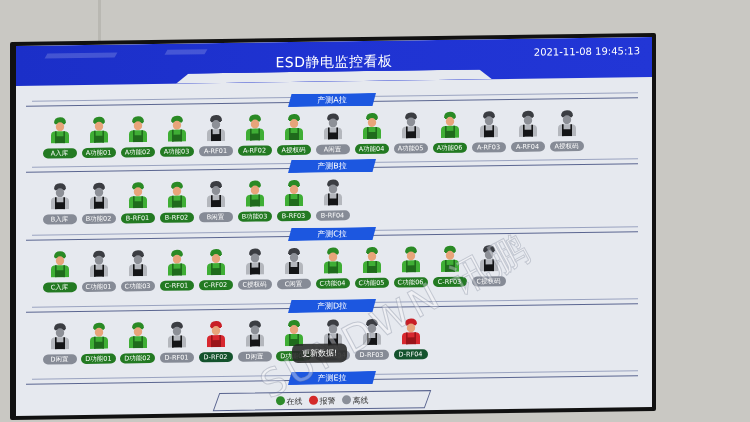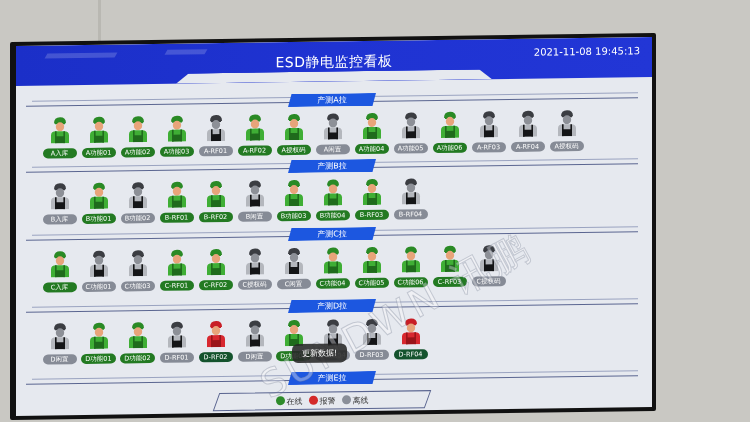--- a/index.html
+++ b/index.html
@@ -233,32 +233,20 @@
     <ellipse cx="11" cy="11.5" rx="4.2" ry="4.5" fill="#8d9097"></ellipse>
     <path d="M2 28 L2 20 Q2 16 7 16 L15 16 Q20 16 20 20 L20 28 Z" fill="#b4b7bd"></path>
     <rect x="6" y="16" width="1.6" height="12" fill="#141517"></rect>
     <rect x="14.4" y="16" width="1.6" height="12" fill="#141517"></rect>
     <rect x="6" y="21" width="10" height="7" fill="#141517"></rect>
   </svg></span>
       <div class="badge offline">B入库</div>
             </div>
             <div class="worker">
               <span><svg class="fig" viewBox="0 0 22 28" xmlns="http://www.w3.org/2000/svg">
-    <path d="M5 8 Q5 2 11 2 Q17 2 17 8 Z" fill="#2a8a25"></path>
-    <rect x="6" y="7" width="10" height="2" fill="#2a8a25"></rect>
-    <ellipse cx="11" cy="11.5" rx="4.2" ry="4.5" fill="#e8a47a"></ellipse>
-    <path d="M2 28 L2 20 Q2 16 7 16 L15 16 Q20 16 20 20 L20 28 Z" fill="#3fae35"></path>
-    <rect x="6" y="16" width="1.6" height="12" fill="#1f6b1c"></rect>
-    <rect x="14.4" y="16" width="1.6" height="12" fill="#1f6b1c"></rect>
-    <rect x="6" y="21" width="10" height="7" fill="#1f6b1c"></rect>
-  </svg></span>
-      <div class="badge online">B功能01</div>
-            </div>
-            <div class="worker">
-              <span><svg class="fig" viewBox="0 0 22 28" xmlns="http://www.w3.org/2000/svg">
     <path d="M5 8 Q5 2 11 2 Q17 2 17 8 Z" fill="#3b3d42"></path>
     <rect x="6" y="7" width="10" height="2" fill="#3b3d42"></rect>
     <ellipse cx="11" cy="11.5" rx="4.2" ry="4.5" fill="#8d9097"></ellipse>
     <path d="M2 28 L2 20 Q2 16 7 16 L15 16 Q20 16 20 20 L20 28 Z" fill="#b4b7bd"></path>
     <rect x="6" y="16" width="1.6" height="12" fill="#141517"></rect>
     <rect x="14.4" y="16" width="1.6" height="12" fill="#141517"></rect>
     <rect x="6" y="21" width="10" height="7" fill="#141517"></rect>
   </svg></span>
       <div class="badge offline">B功能02</div>
             </div>
@@ -302,32 +290,20 @@
               <span><svg class="fig" viewBox="0 0 22 28" xmlns="http://www.w3.org/2000/svg">
     <path d="M5 8 Q5 2 11 2 Q17 2 17 8 Z" fill="#2a8a25"></path>
     <rect x="6" y="7" width="10" height="2" fill="#2a8a25"></rect>
     <ellipse cx="11" cy="11.5" rx="4.2" ry="4.5" fill="#e8a47a"></ellipse>
     <path d="M2 28 L2 20 Q2 16 7 16 L15 16 Q20 16 20 20 L20 28 Z" fill="#3fae35"></path>
     <rect x="6" y="16" width="1.6" height="12" fill="#1f6b1c"></rect>
     <rect x="14.4" y="16" width="1.6" height="12" fill="#1f6b1c"></rect>
     <rect x="6" y="21" width="10" height="7" fill="#1f6b1c"></rect>
   </svg></span>
       <div class="badge online">B功能03</div>
-            </div>
-            <div class="worker">
-              <span><svg class="fig" viewBox="0 0 22 28" xmlns="http://www.w3.org/2000/svg">
-    <path d="M5 8 Q5 2 11 2 Q17 2 17 8 Z" fill="#2a8a25"></path>
-    <rect x="6" y="7" width="10" height="2" fill="#2a8a25"></rect>
-    <ellipse cx="11" cy="11.5" rx="4.2" ry="4.5" fill="#e8a47a"></ellipse>
-    <path d="M2 28 L2 20 Q2 16 7 16 L15 16 Q20 16 20 20 L20 28 Z" fill="#3fae35"></path>
-    <rect x="6" y="16" width="1.6" height="12" fill="#1f6b1c"></rect>
-    <rect x="14.4" y="16" width="1.6" height="12" fill="#1f6b1c"></rect>
-    <rect x="6" y="21" width="10" height="7" fill="#1f6b1c"></rect>
-  </svg></span>
-      <div class="badge online">B功能04</div>
             </div>
             <div class="worker">
               <span><svg class="fig" viewBox="0 0 22 28" xmlns="http://www.w3.org/2000/svg">
     <path d="M5 8 Q5 2 11 2 Q17 2 17 8 Z" fill="#2a8a25"></path>
     <rect x="6" y="7" width="10" height="2" fill="#2a8a25"></rect>
     <ellipse cx="11" cy="11.5" rx="4.2" ry="4.5" fill="#e8a47a"></ellipse>
     <path d="M2 28 L2 20 Q2 16 7 16 L15 16 Q20 16 20 20 L20 28 Z" fill="#3fae35"></path>
     <rect x="6" y="16" width="1.6" height="12" fill="#1f6b1c"></rect>
     <rect x="14.4" y="16" width="1.6" height="12" fill="#1f6b1c"></rect>
     <rect x="6" y="21" width="10" height="7" fill="#1f6b1c"></rect>

